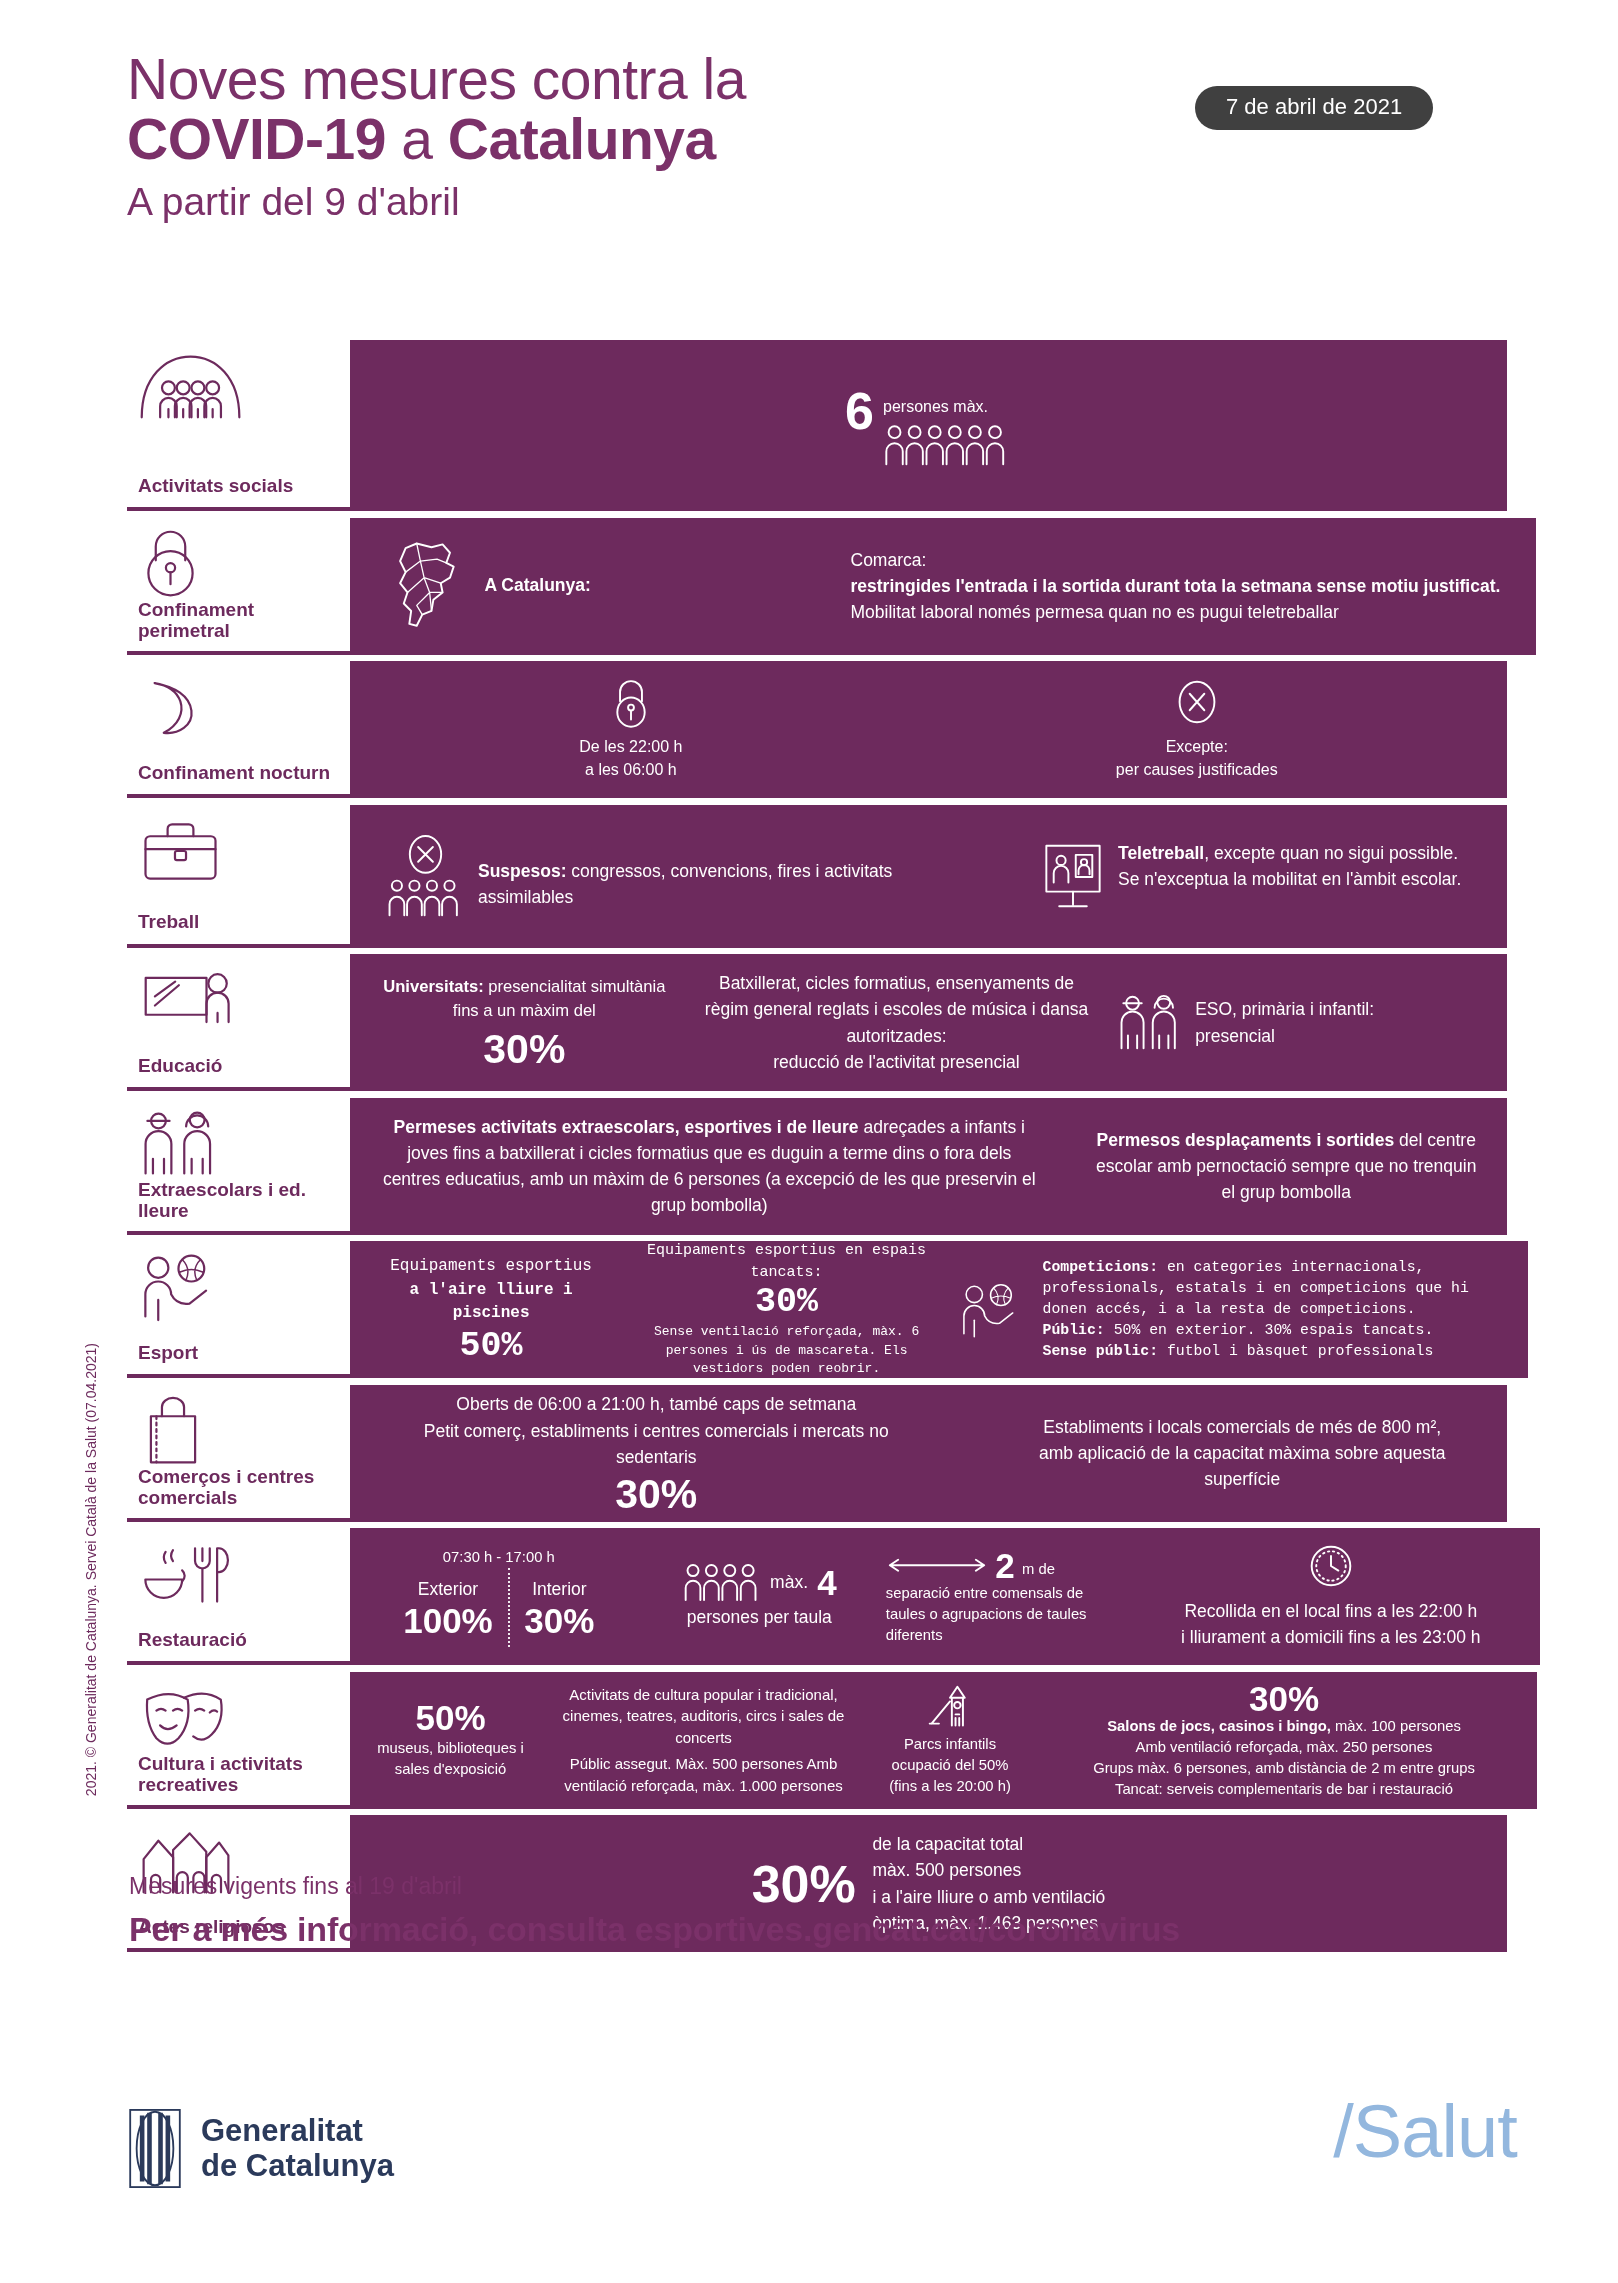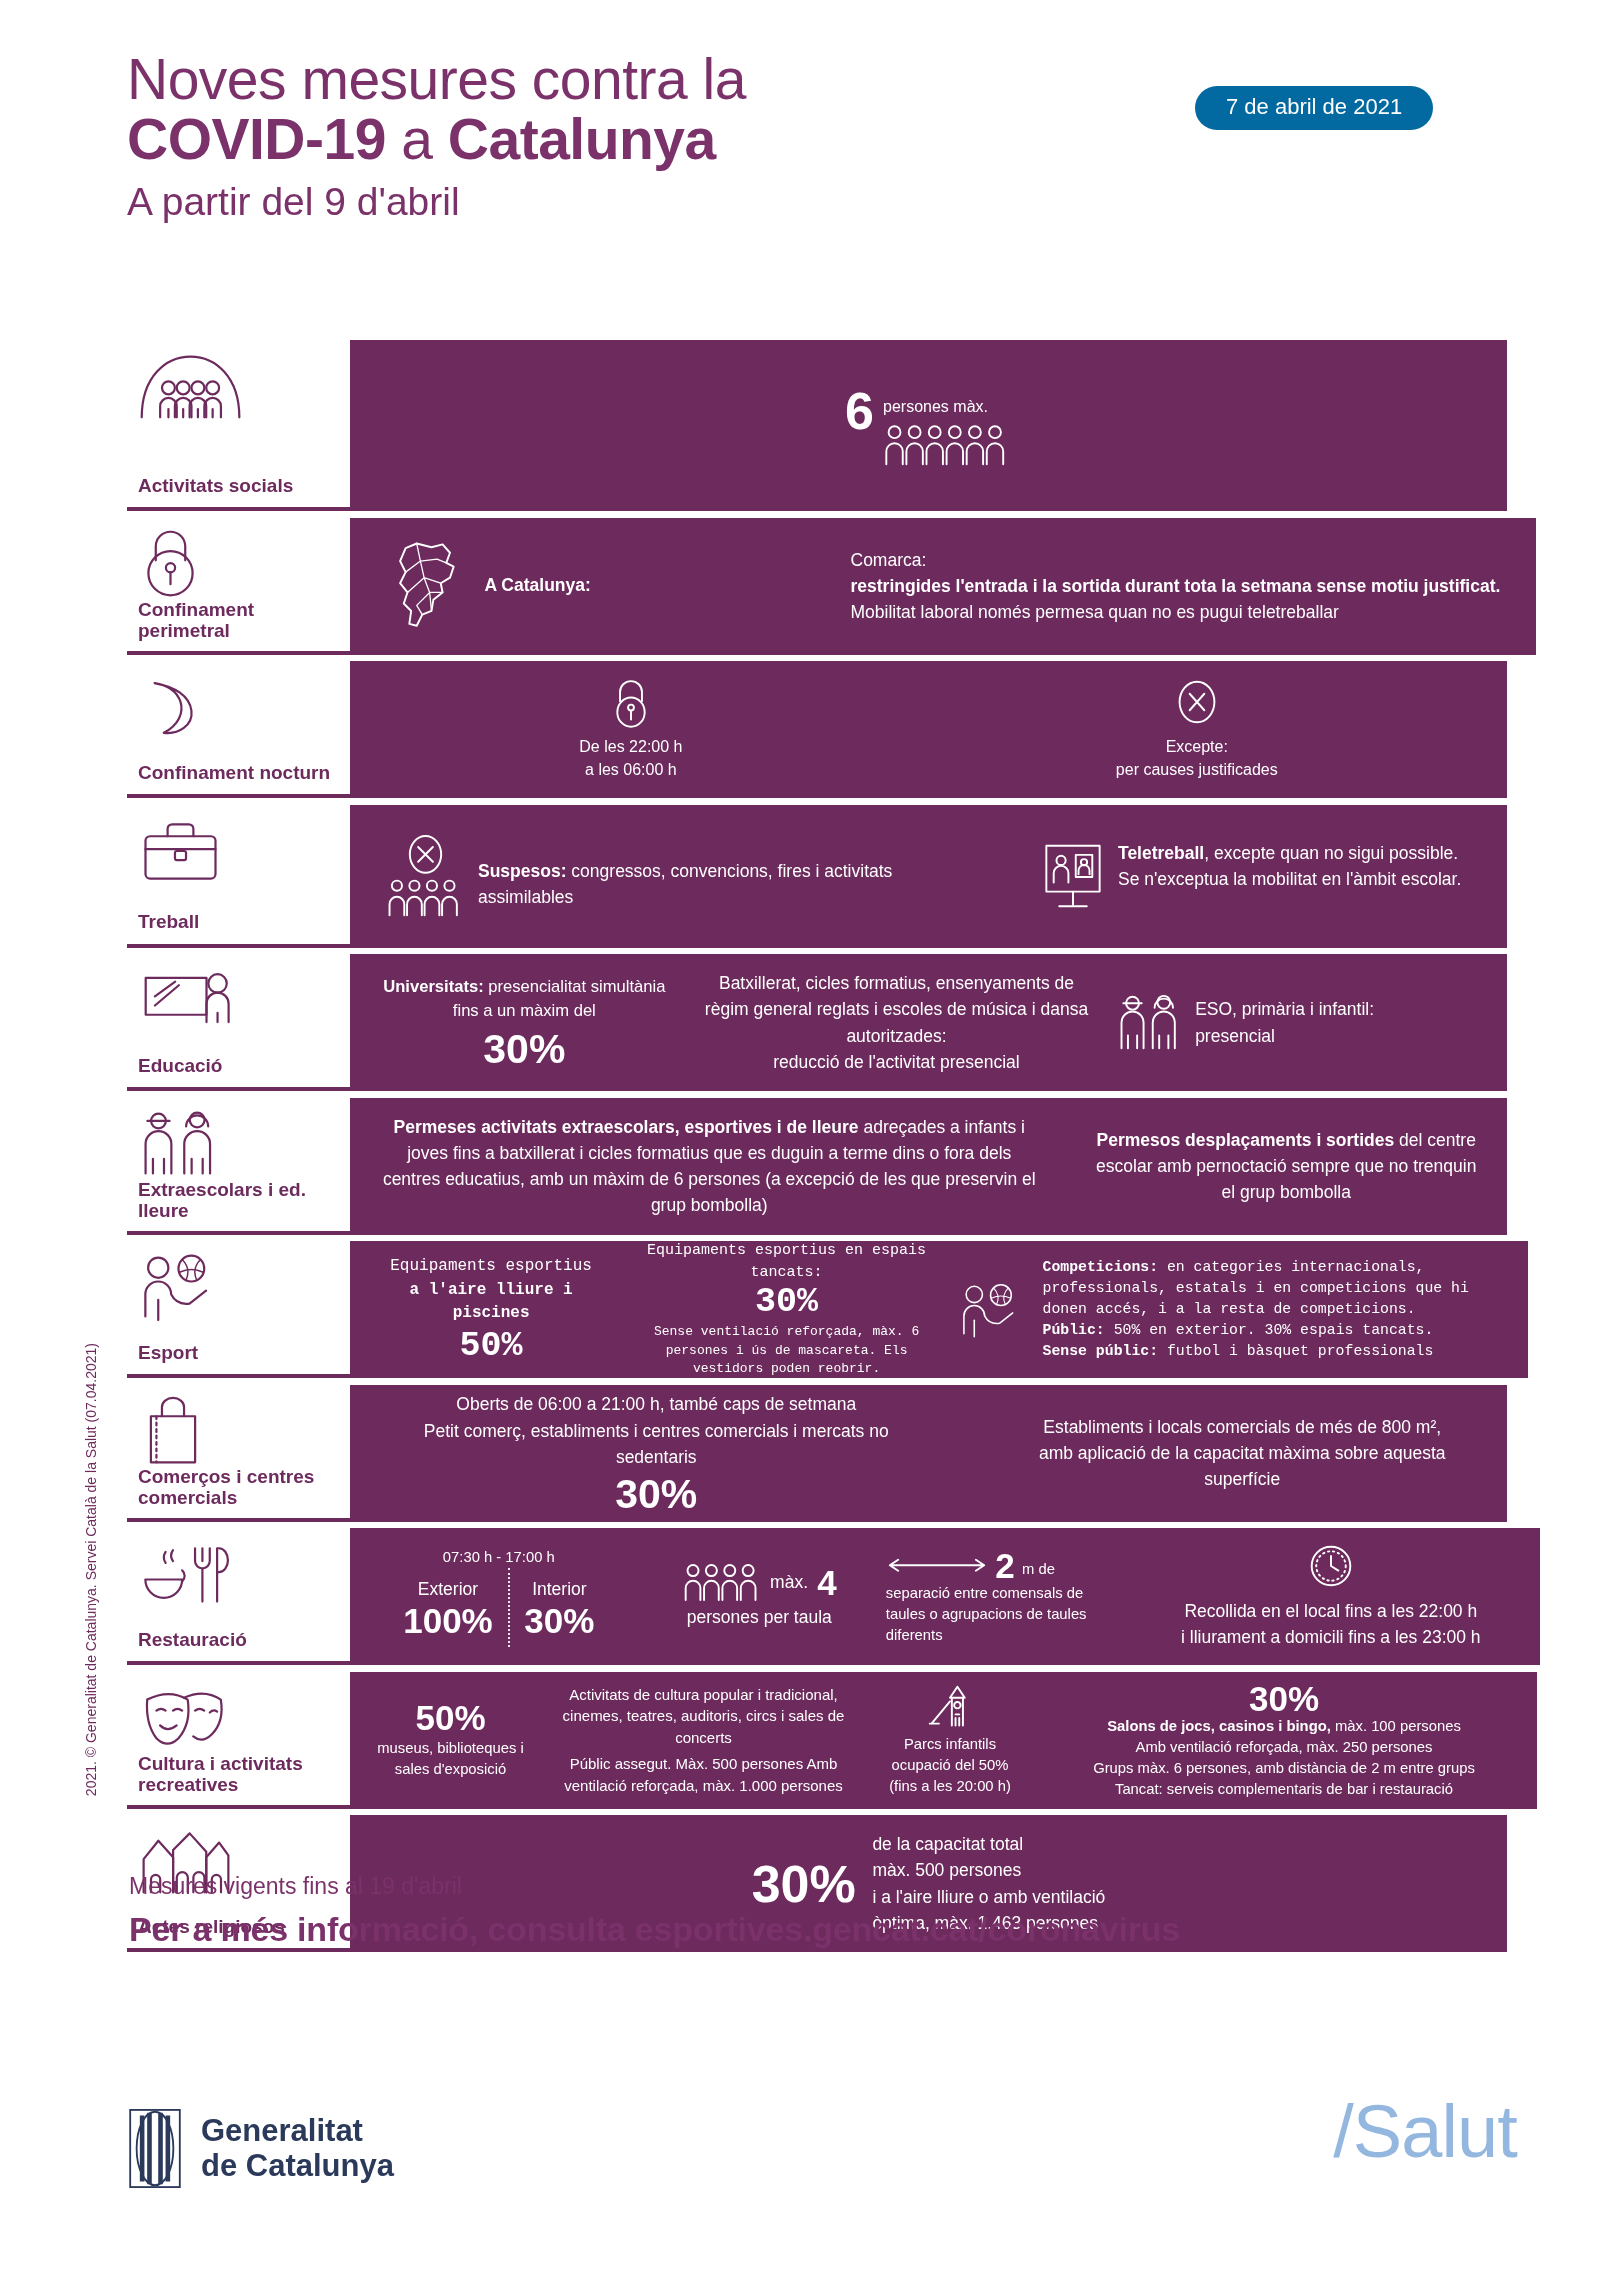--- a/index.html
+++ b/index.html
@@ -15,21 +15,21 @@
   
   .header{position:absolute;left:127px;top:51px;width:1403px;}
   .title-block{position:relative;}
   .title-line1{font-size:57px;line-height:1.0;font-weight:400;color:#7B3169;letter-spacing:-0.5px;}
   .title-line2{font-size:57px;line-height:1.12;font-weight:700;color:#7B3169;letter-spacing:-0.5px;}
   .title-line2 .thin{font-weight:400;}
   .subtitle{font-size:39px;line-height:1.35;font-weight:400;color:#7B3169;margin-top:3.7px;}
 
   .date-badge{
     position:absolute;left:1195px;top:86px;
-    background:#0369a1;color:#fff;
+    background:#404040;color:#fff;
     border-radius:922px;
     padding:10px 31px 12px;
     font-size:22px;line-height:1;
     white-space:nowrap;
   }
 
   
   .table{position:absolute;left:127px;top:340px;width:1380px;}
   .row{position:relative;display:flex;align-items:stretch;width:100%;}
   .row + .row{margin-top:6.5px;}

